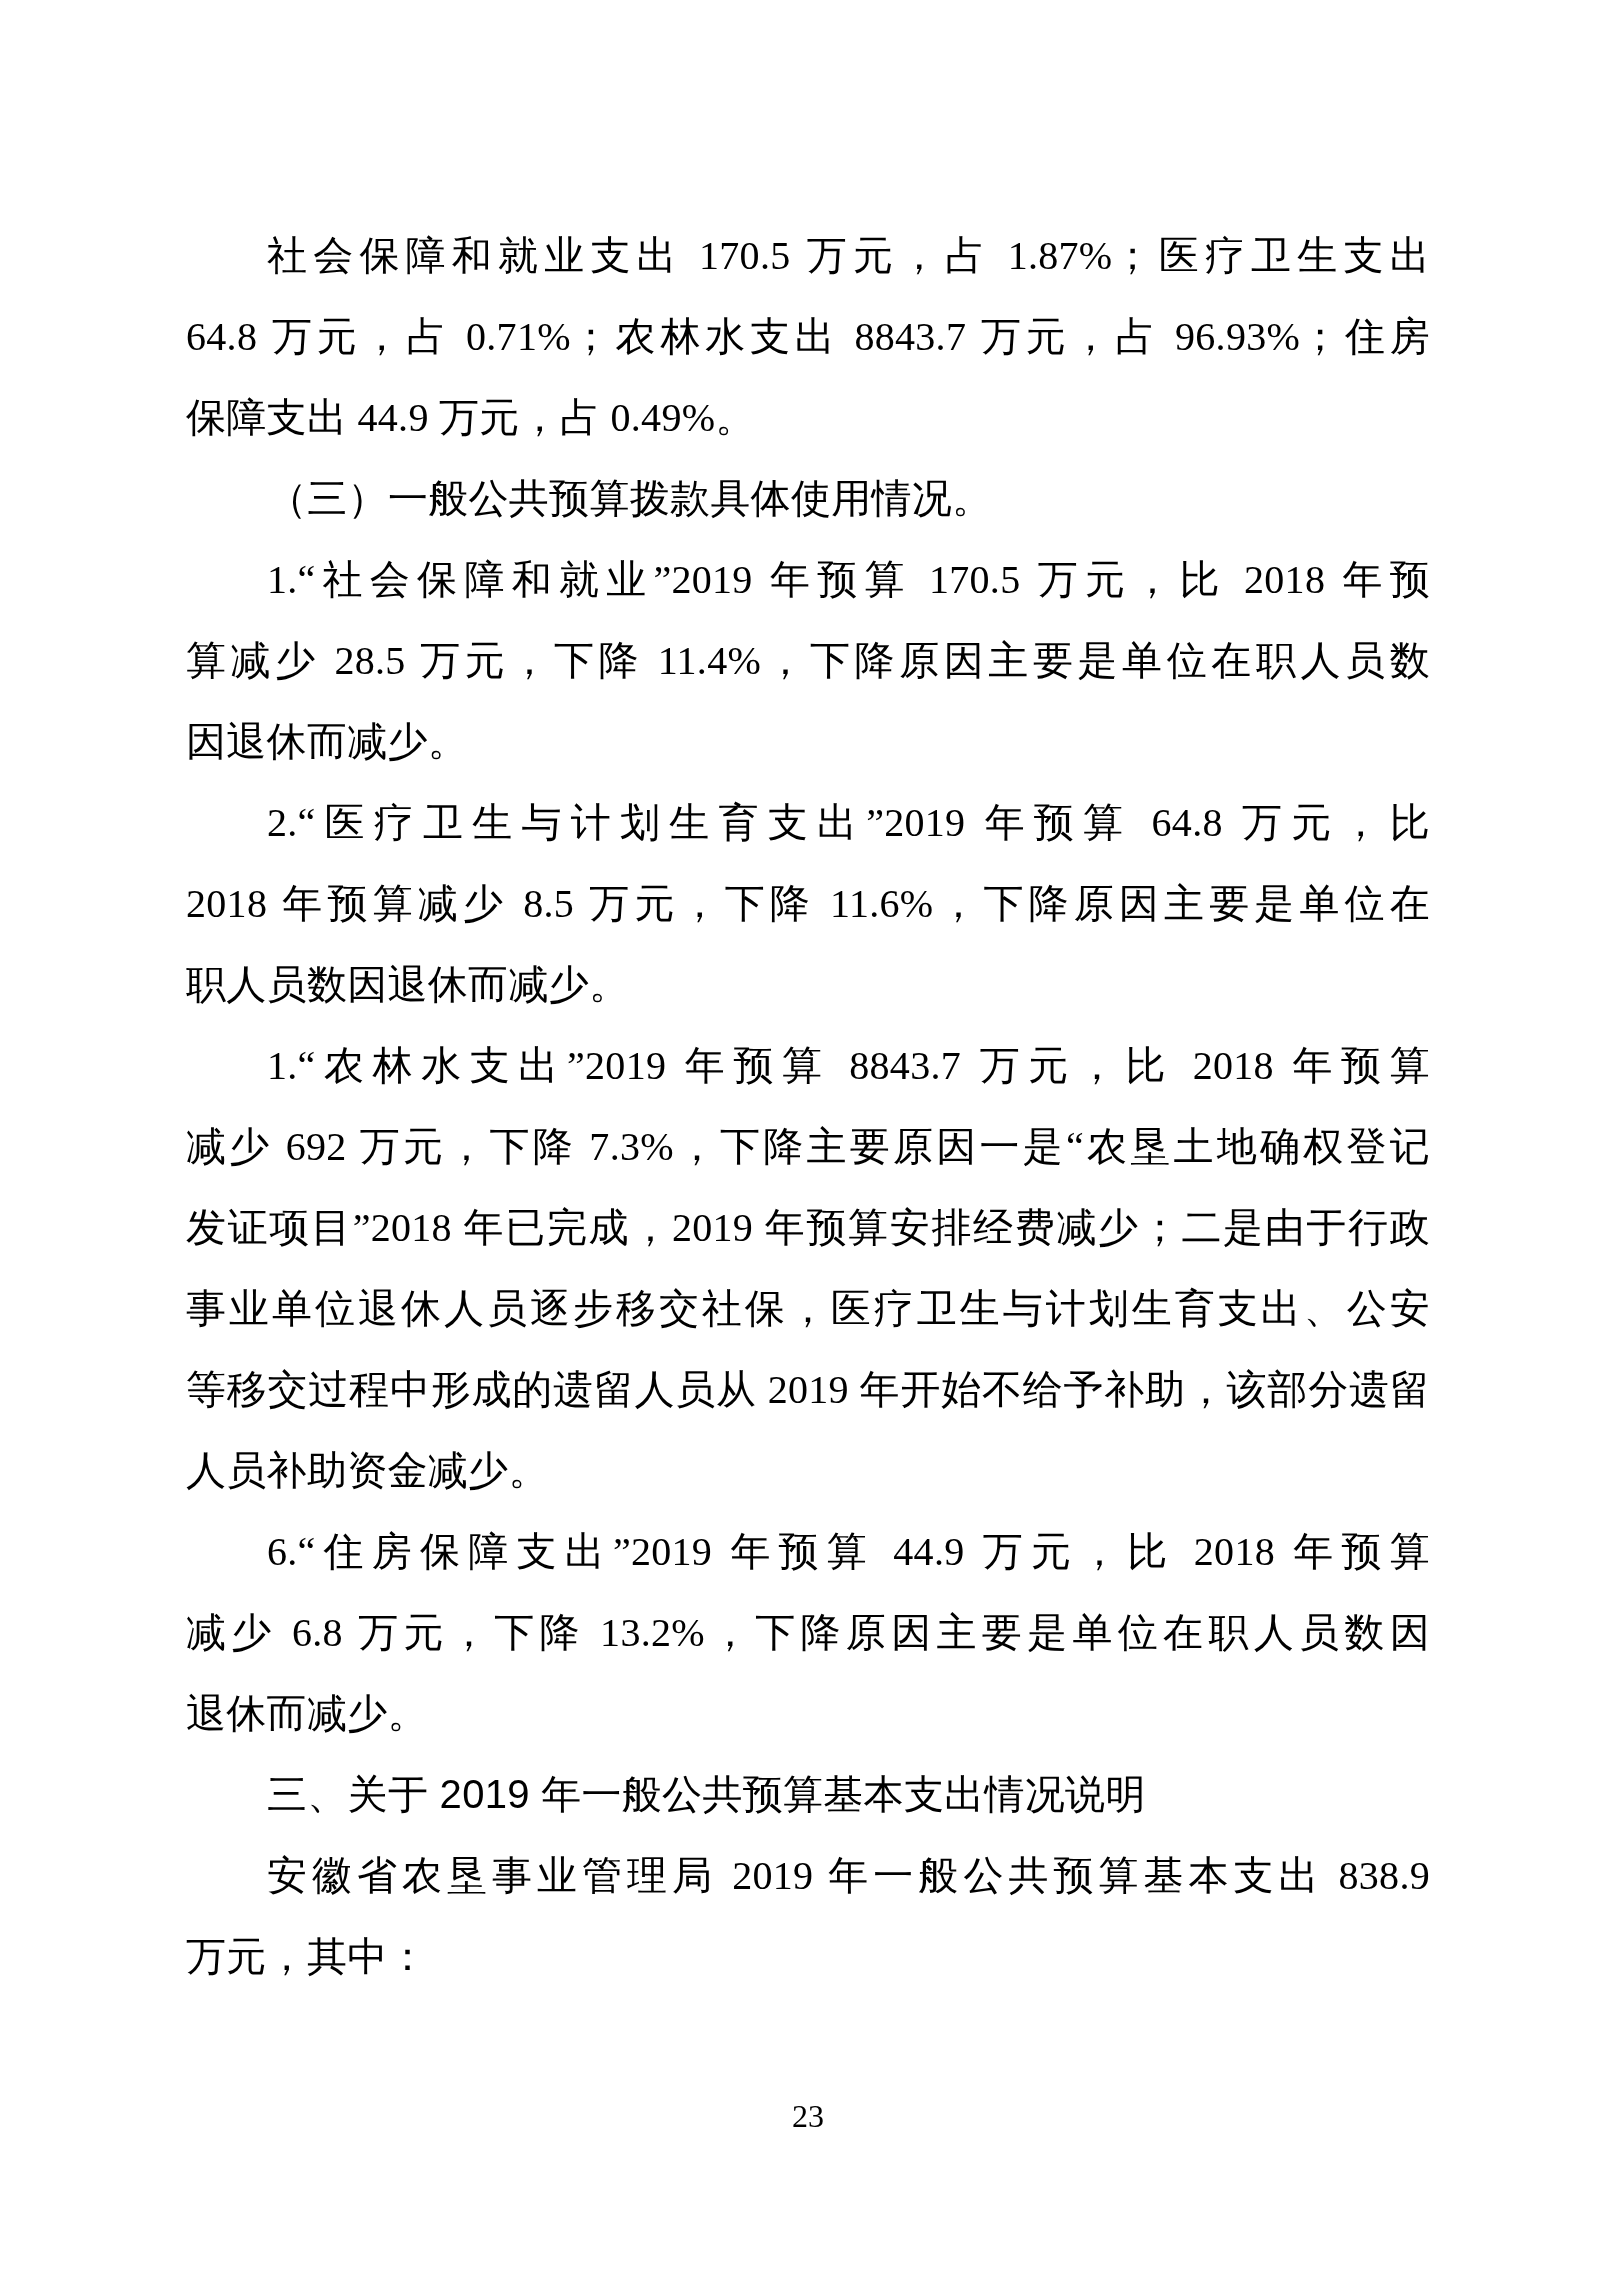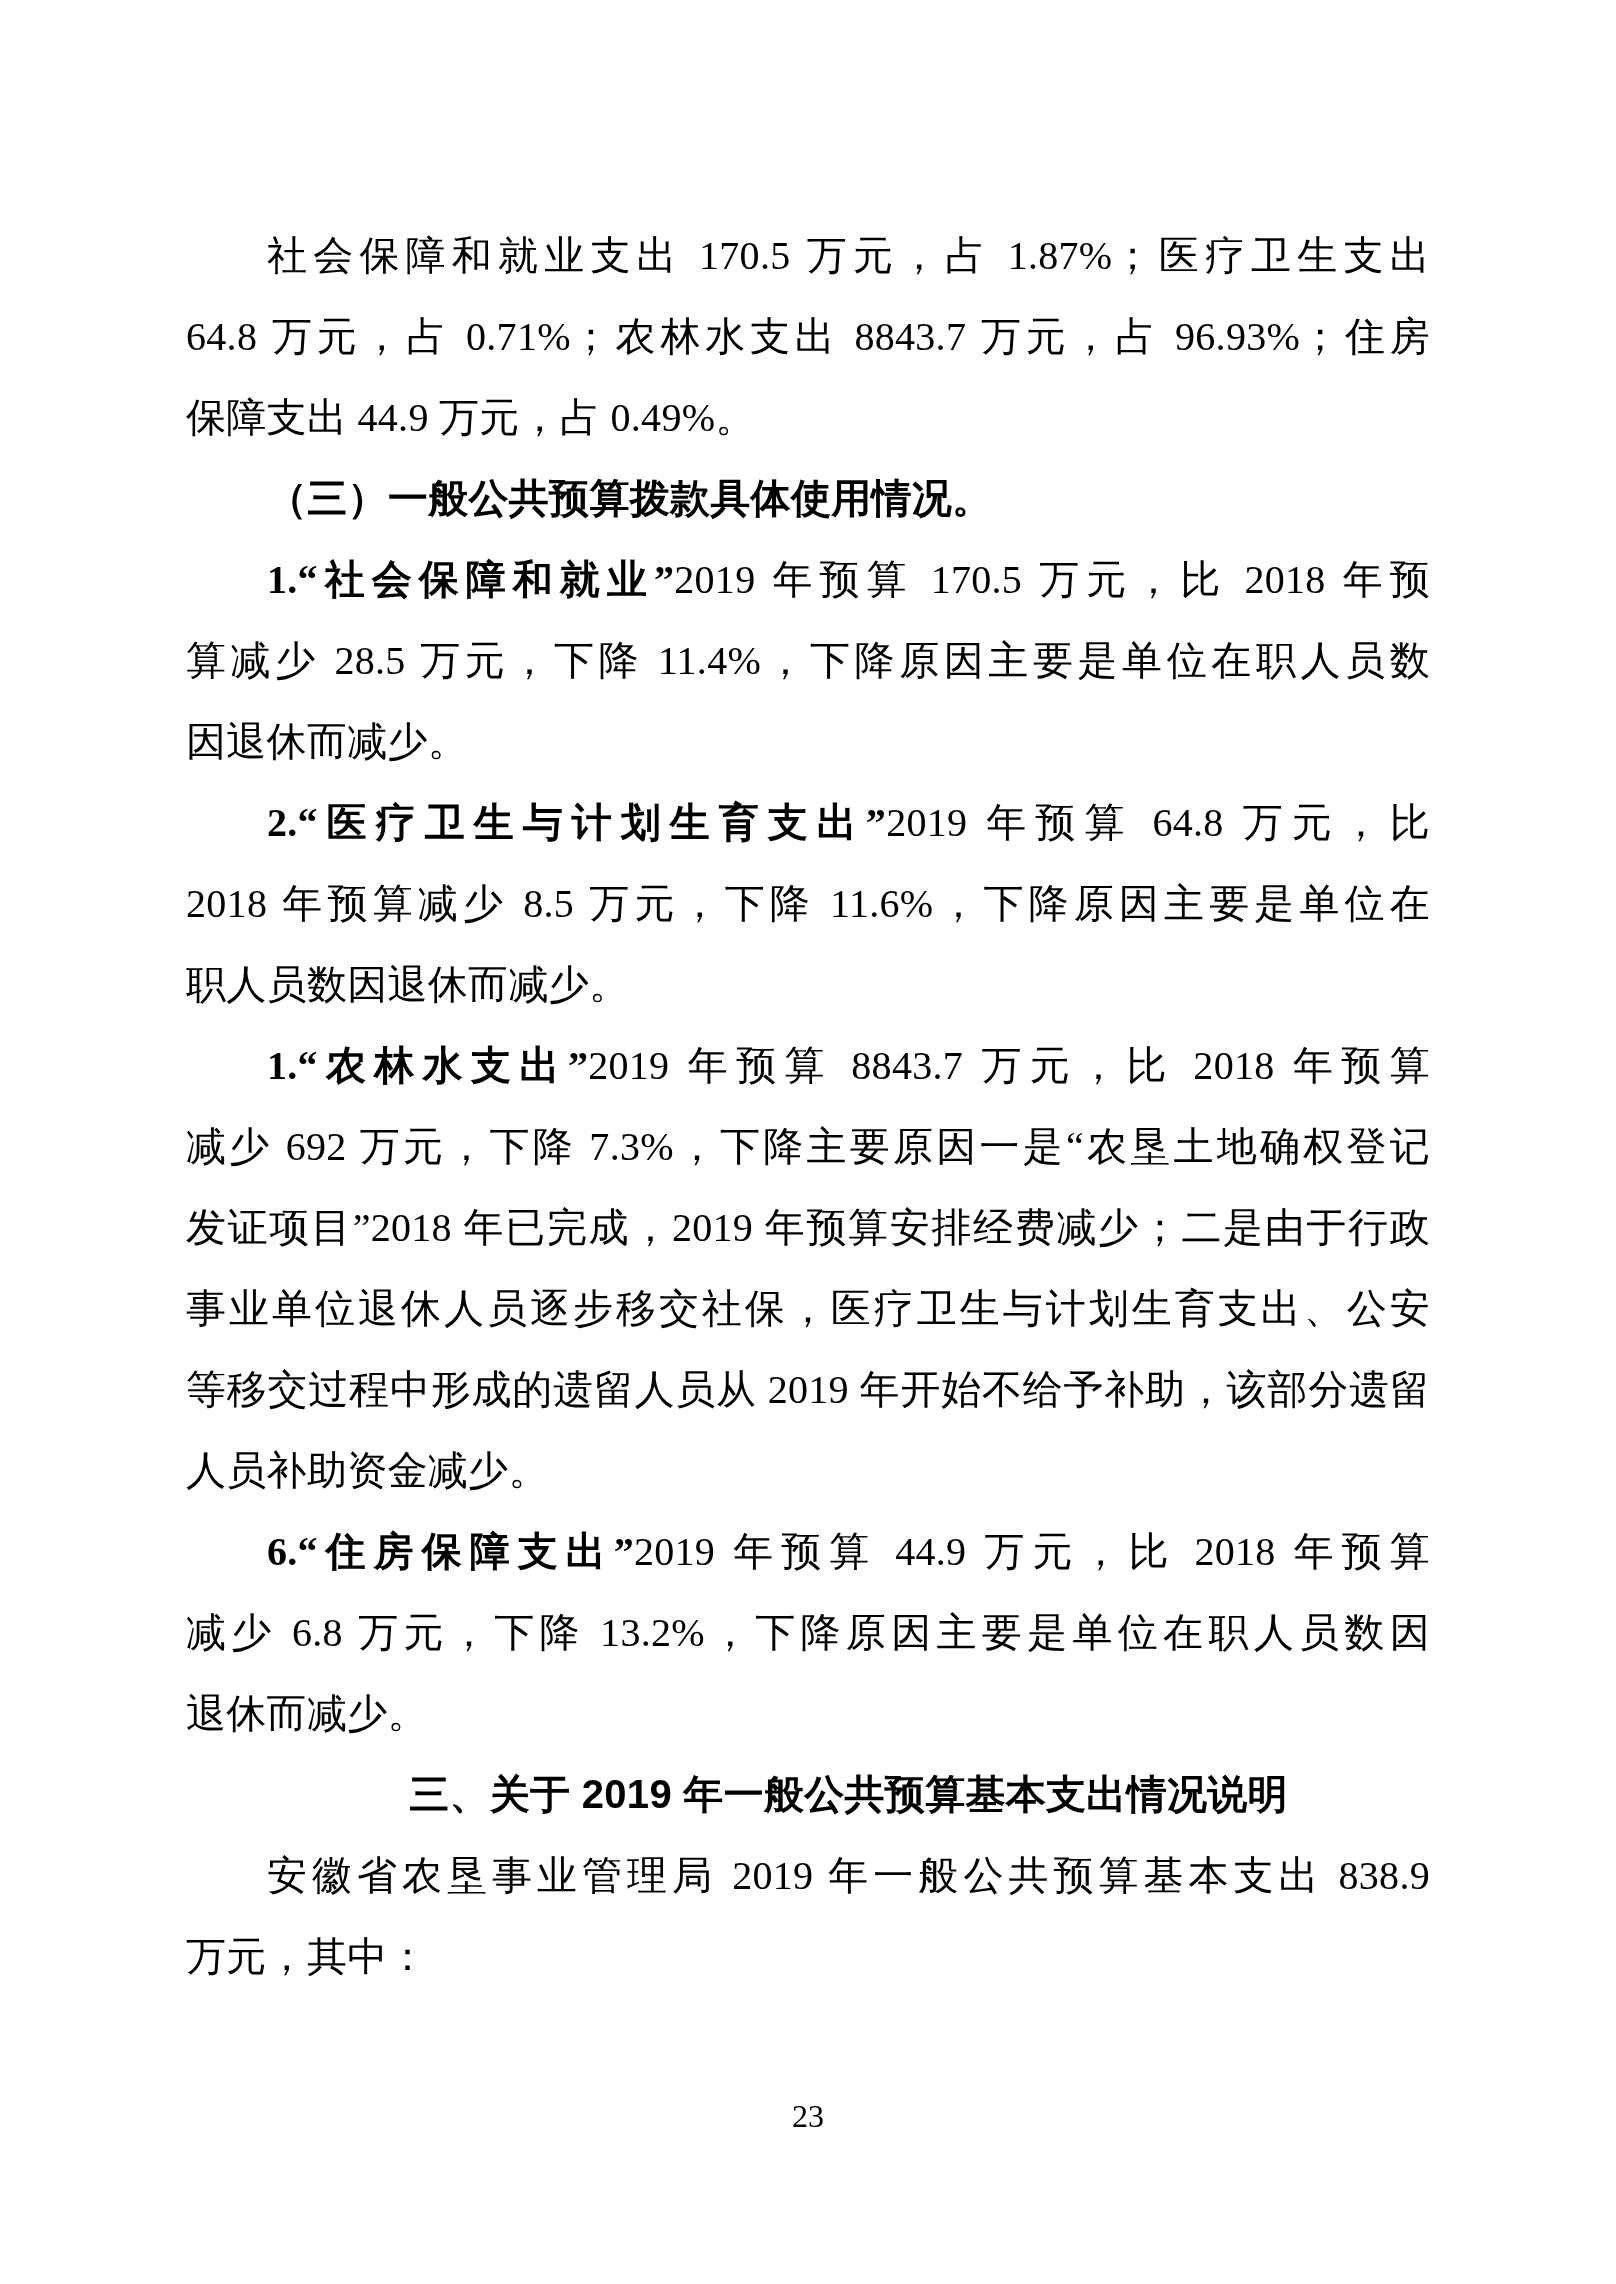--- a/index.html
+++ b/index.html
@@ -37,26 +37,25 @@
   }
   .line.indent {
     text-indent: 81px;
   }
   .line.justify {
     text-align: justify;
     text-align-last: justify;
     text-justify: distribute;
   }
   .bold {
-    font-weight: bold;
+    font-weight: normal;
   }
   .hei {
     font-family: "Liberation Sans", "DejaVu Sans", sans-serif;
     font-weight: bold;
-    text-align: center;
   }
   .page-number {
     position: absolute;
     top: 2079px;
     left: 0;
     width: 100%;
     text-align: center;
     font-size: 32px;
     line-height: 34px;
   }

